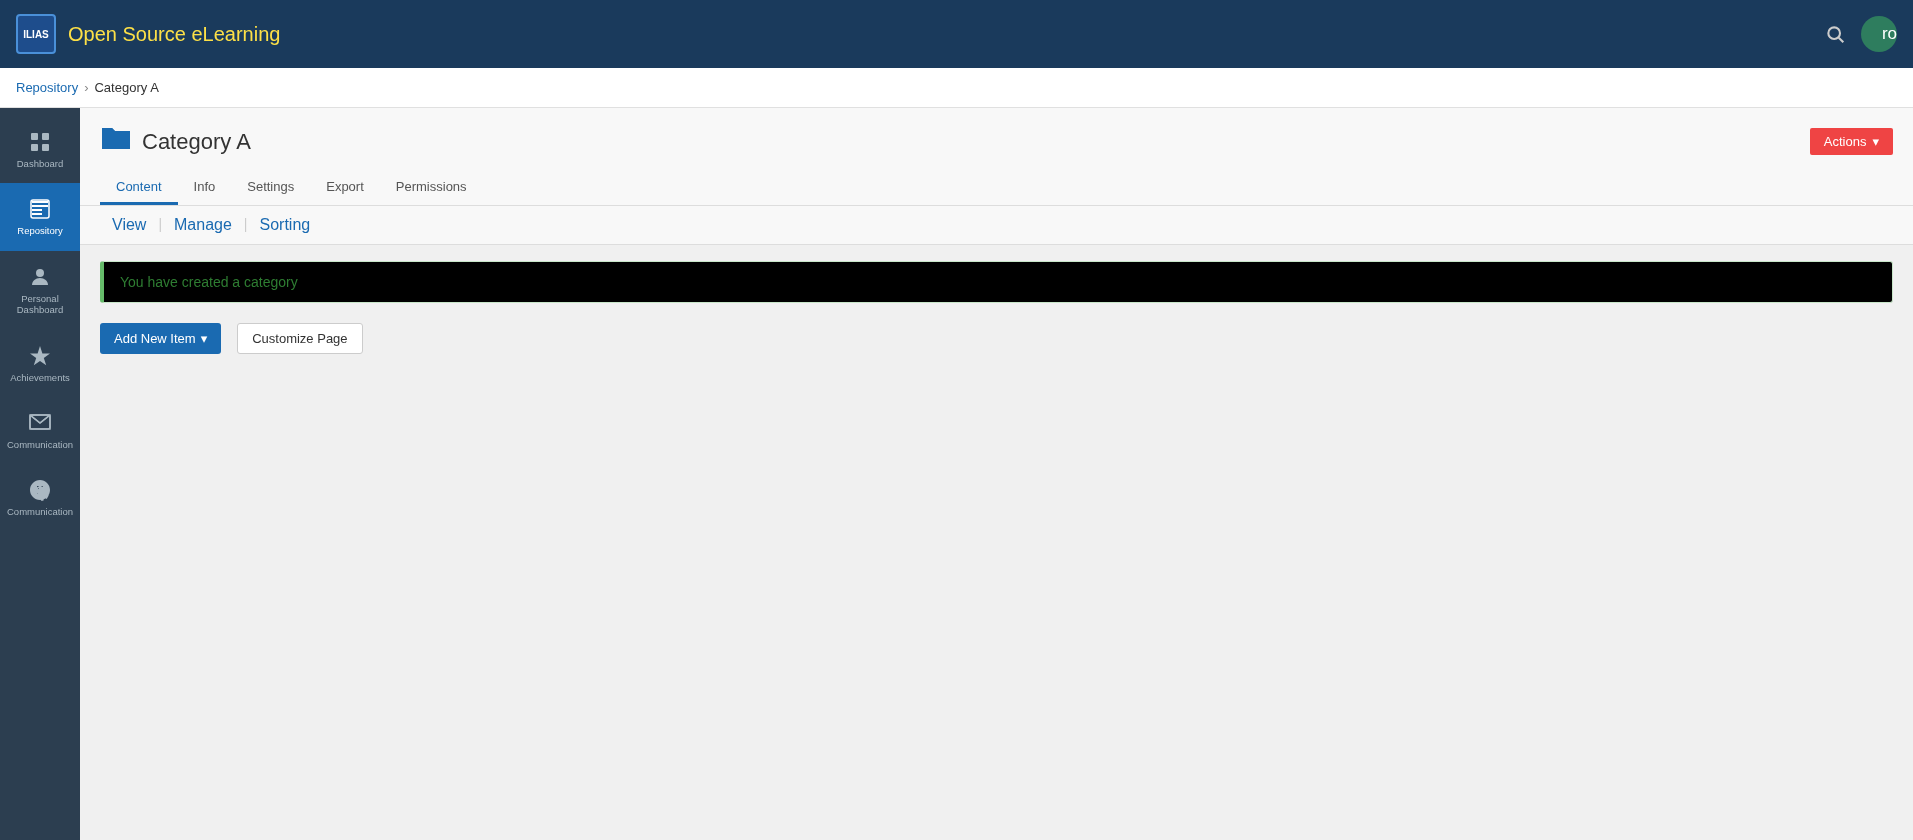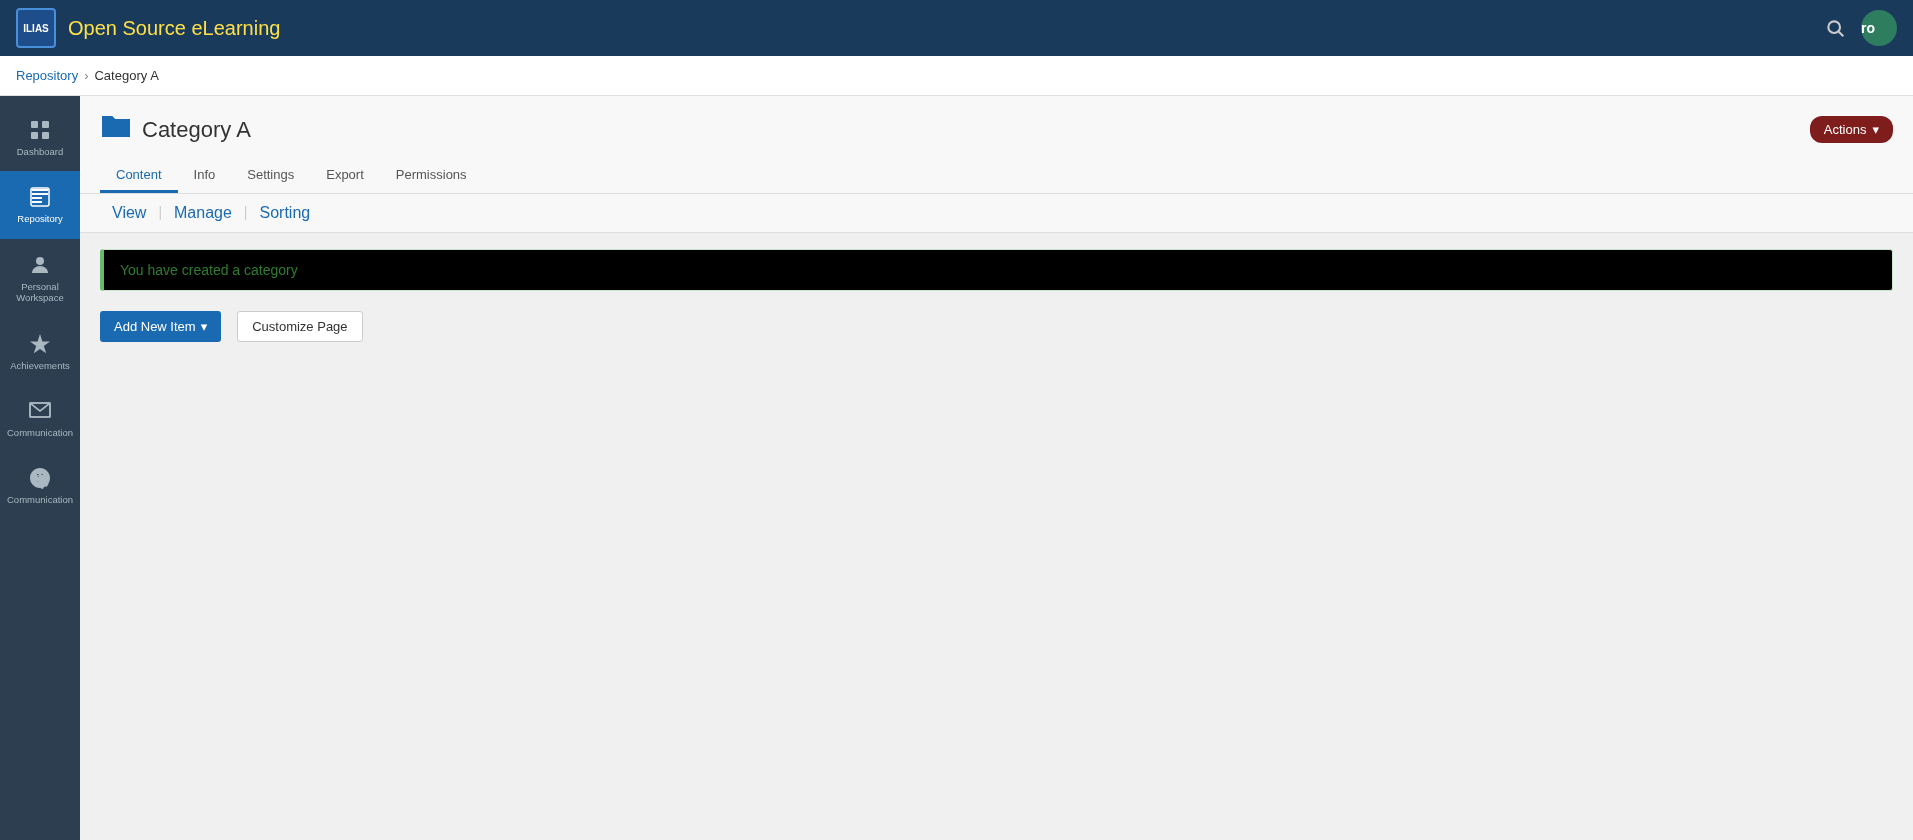--- a/index.html
+++ b/index.html
@@ -1,21 +1,21 @@
 <!DOCTYPE html>
 <html><head>
   <meta charset="utf-8">
   <style>
     * { box-sizing: border-box; margin: 0; padding: 0; }
     body { font-family: 'Helvetica Neue', Arial, sans-serif; font-size: 14px; background: #f0f0f0; height: 840px; overflow: hidden; display: flex; flex-direction: column; }
 
     
     .top-header {
       background: #1a3a5c;
-      height: 56px;
+      height: 68px;
       display: flex;
       align-items: center;
       padding: 0 16px;
       flex-shrink: 0;
       justify-content: space-between;
     }
     .logo-area {
       display: flex;
       align-items: center;
       gap: 12px;
@@ -52,24 +52,24 @@
       display: flex;
       align-items: center;
     }
     .user-avatar {
       width: 36px;
       height: 36px;
       background: #2e7d5e;
       border-radius: 50%;
       display: flex;
       align-items: center;
-      justify-content: flex-start;
+      justify-content: flex-end;
       color: #fff;
-      font-size: 14px;
-      font-weight: bold;
+      font-size: 17px;
+      font-weight: normal;
       cursor: pointer;
     }
 
     
     .breadcrumb-bar {
       background: #ffffff;
       height: 40px;
       display: flex;
       align-items: center;
       padding: 0 16px;
@@ -160,25 +160,25 @@
     .category-icon {
       font-size: 28px;
       color: #1a6ab1;
     }
     .page-title-text {
       font-size: 22px;
       font-weight: 400;
       color: #333;
     }
     .actions-btn {
-      background: #7f1d1d;
+      background: #ef4444;
       color: #fff;
       border: none;
       padding: 6px 14px;
-      border-radius: 12px;
+      border-radius: 2px;
       cursor: pointer;
       font-size: 13px;
       display: flex;
       align-items: center;
       gap: 6px;
     }
 
     
     .tabs-row {
       display: flex;
@@ -319,21 +319,21 @@
       <span class="sidebar-label">Repository</span>
     </div>
 
     <div class="sidebar-item">
       <span class="sidebar-icon">
         <svg width="24" height="24" viewBox="0 0 24 24" fill="currentColor">
           <circle cx="12" cy="8" r="4"></circle>
           <path d="M4 20c0-4 3.6-7 8-7s8 3 8 7"></path>
         </svg>
       </span>
-      <span class="sidebar-label">Personal Workspace</span>
+      <span class="sidebar-label">Personal Dashboard</span>
     </div>
 
     <div class="sidebar-item">
       <span class="sidebar-icon">
         <svg width="24" height="24" viewBox="0 0 24 24" fill="currentColor">
           <path d="M12 2l2.4 7.4H22l-6.2 4.5 2.4 7.4L12 17l-6.2 4.3 2.4-7.4L2 9.4h7.6z"></path>
         </svg>
       </span>
       <span class="sidebar-label">Achievements</span>
     </div>

